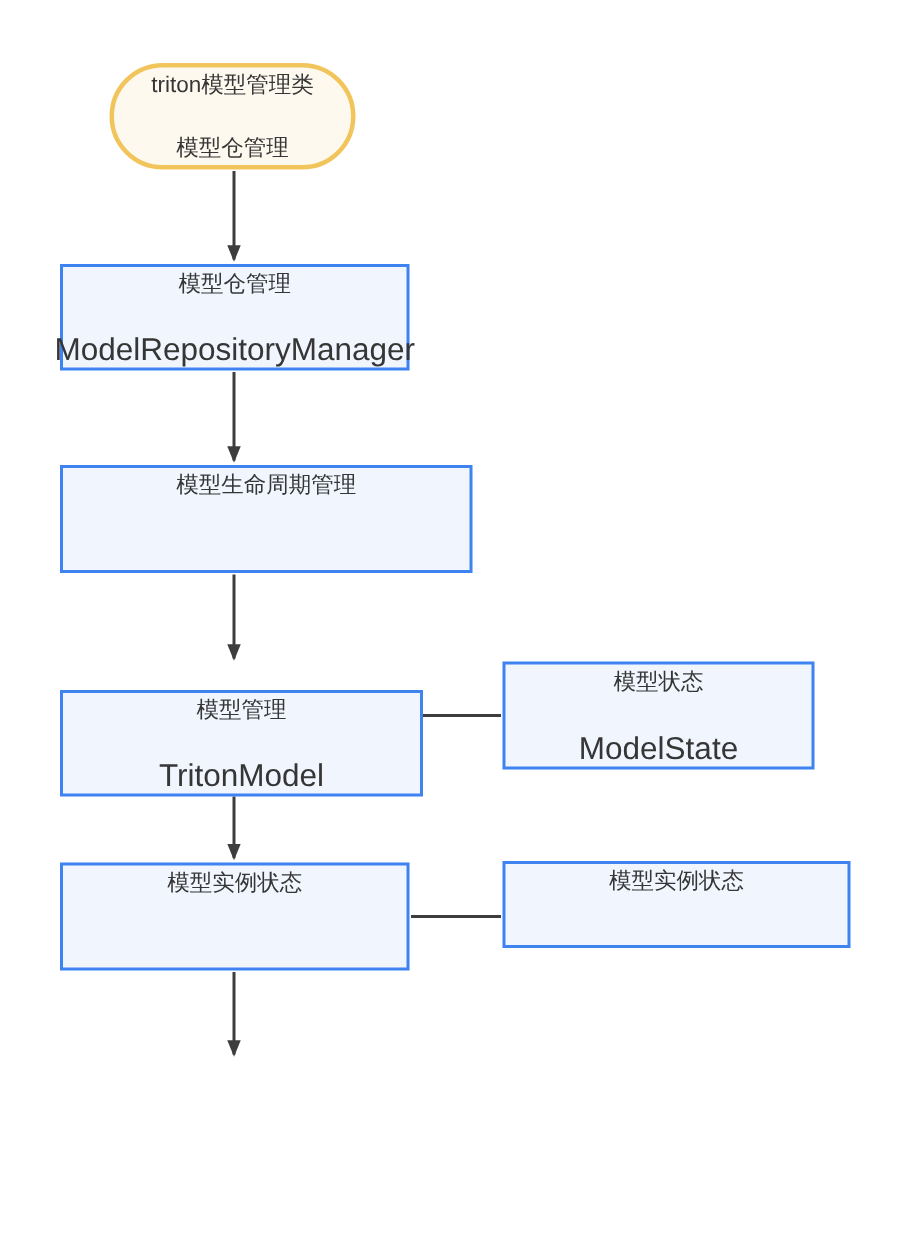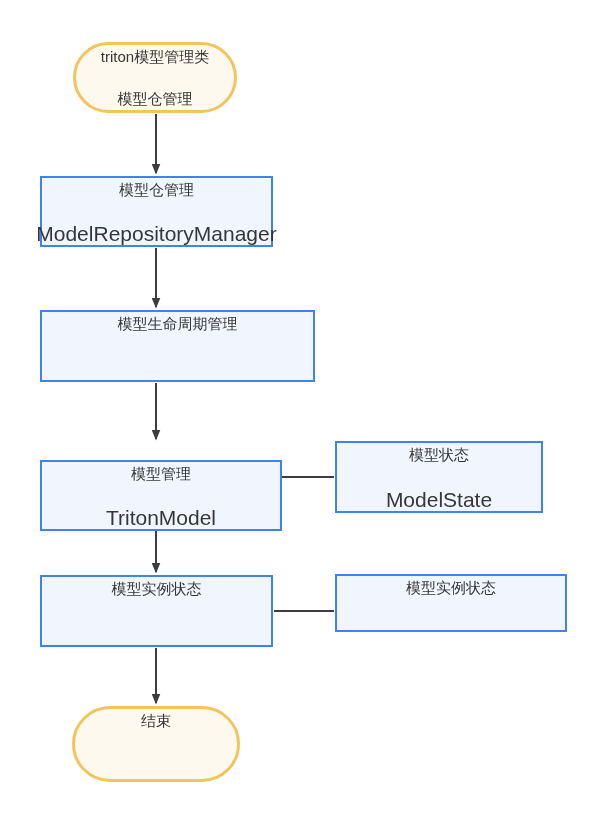--- a/index.html
+++ b/index.html
@@ -106,17 +106,14 @@
   </div>
 
   <div class="node process" id="node-instance">
     <span class="line-zh">模型实例状态</span>
   </div>
 
   <div class="node process" id="node-instance-state">
     <span class="line-zh">模型实例状态</span>
   </div>
 
-  <div class="node terminal" id="node-end">
-    <span class="line-zh">结束</span>
-  </div>
 
 </div>
 
 </body></html>

